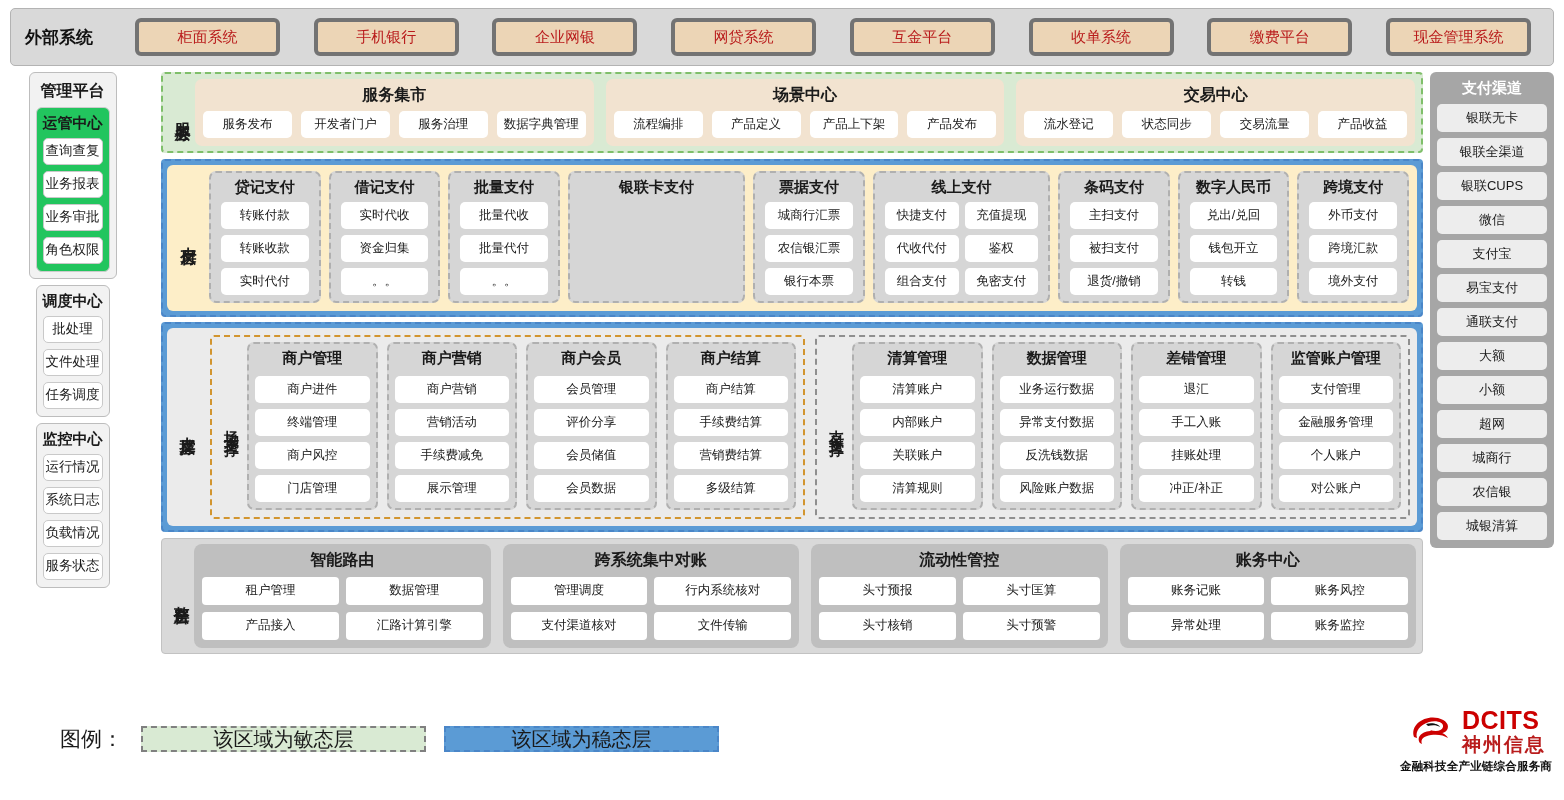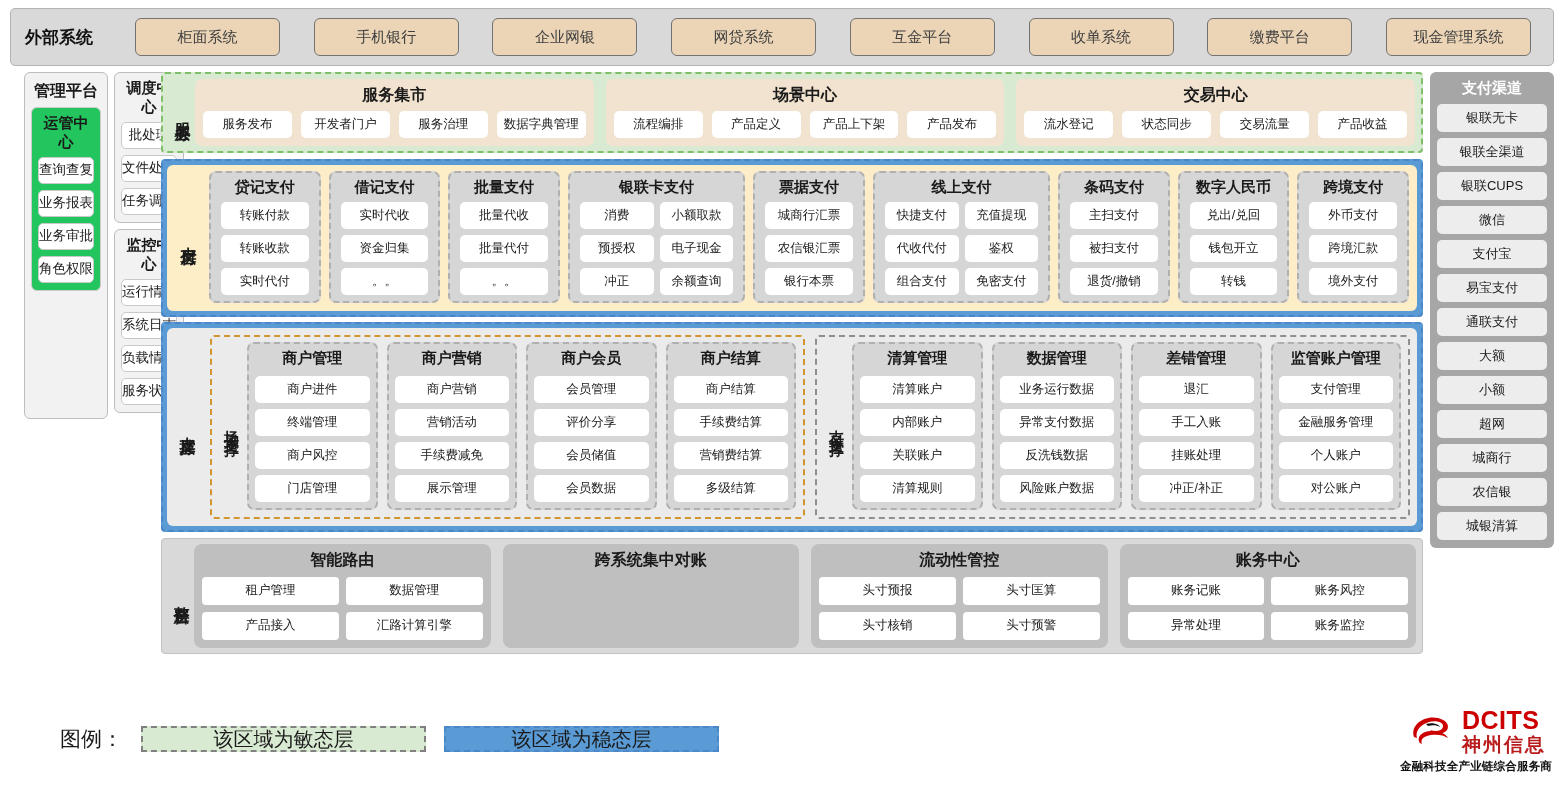--- a/index.html
+++ b/index.html
@@ -22,29 +22,29 @@
 
   
   .ext-bar{
     position:absolute;left:10px;top:8px;width:1544px;height:58px;
     background:#d9d9d9;border:1px solid #b3b3b3;border-radius:5px;
     display:flex;align-items:center;box-sizing:border-box;padding:0 14px;
   }
   .ext-title{font-weight:bold;font-size:17px;width:110px;flex:none;color:#111;}
   .ext-items{flex:1;display:flex;justify-content:space-between;gap:10px;padding-right:8px;}
   .ext-chip{
-    flex:1;max-width:145px;height:38px;background:#ecd5b6;border:1px solid #737373;
+    flex:1;max-width:145px;height:38px;background:#ecd5b6;border:4px solid #737373;
     border-radius:6px;display:flex;align-items:center;justify-content:center;
-    font-size:15px;color:#404040;box-sizing:border-box;
+    font-size:15px;color:#b91c1c;box-sizing:border-box;
   }
 
   
   .mgmt{
-    position:absolute;left:24px;top:72px;width:145px;
-    display:flex;flex-direction:row;gap:6px;
+    position:absolute;left:0;top:72px;width:145px;
+    display:flex;flex-direction:column;gap:6px;align-items:center;
   }
   .mgmt-outer{
     border:1px solid #bdbdbd;border-radius:6px;background:#f2f2f2;
     padding:4px 6px 6px;box-sizing:border-box;
   }
   .mgmt-title{font-weight:bold;font-size:16px;text-align:center;padding:4px 0 5px;}
   .grp{
     border:1px solid #cccccc;border-radius:6px;background:#22c55e;
     padding:2px 6px 7px;margin-bottom:7px;box-sizing:border-box;
   }
@@ -273,32 +273,20 @@
               <div class="paycol-body">
                 <div class="paycol-sub">
                   <div class="chip">批量代收</div>
                   <div class="chip">批量代付</div>
                   <div class="chip">。。</div>
                 </div>
               </div>
             </div>
             <div class="paycol" style="flex: 1.75 1 0%;">
               <div class="paycol-title">银联卡支付</div>
-              <div class="paycol-body">
-                <div class="paycol-sub">
-                  <div class="chip">消费</div>
-                  <div class="chip">预授权</div>
-                  <div class="chip">冲正</div>
-                </div>
-                <div class="paycol-sub">
-                  <div class="chip">小额取款</div>
-                  <div class="chip">电子现金</div>
-                  <div class="chip">余额查询</div>
-                </div>
-              </div>
             </div>
             <div class="paycol" style="flex: 1 1 0%;">
               <div class="paycol-title">票据支付</div>
               <div class="paycol-body">
                 <div class="paycol-sub">
                   <div class="chip">城商行汇票</div>
                   <div class="chip">农信银汇票</div>
                   <div class="chip">银行本票</div>
                 </div>
               </div>
@@ -433,20 +421,26 @@
             <div class="int-card-title">智能路由</div>
             <div class="int-grid">
               <div class="chip">租户管理</div>
               <div class="chip">数据管理</div>
               <div class="chip">产品接入</div>
               <div class="chip">汇路计算引擎</div>
             </div>
           </div>
           <div class="int-card">
             <div class="int-card-title">跨系统集中对账</div>
+            <div class="int-grid">
+              <div class="chip">管理调度</div>
+              <div class="chip">行内系统核对</div>
+              <div class="chip">支付渠道核对</div>
+              <div class="chip">文件传输</div>
+            </div>
           </div>
           <div class="int-card">
             <div class="int-card-title">流动性管控</div>
             <div class="int-grid">
               <div class="chip">头寸预报</div>
               <div class="chip">头寸匡算</div>
               <div class="chip">头寸核销</div>
               <div class="chip">头寸预警</div>
             </div>
           </div>

